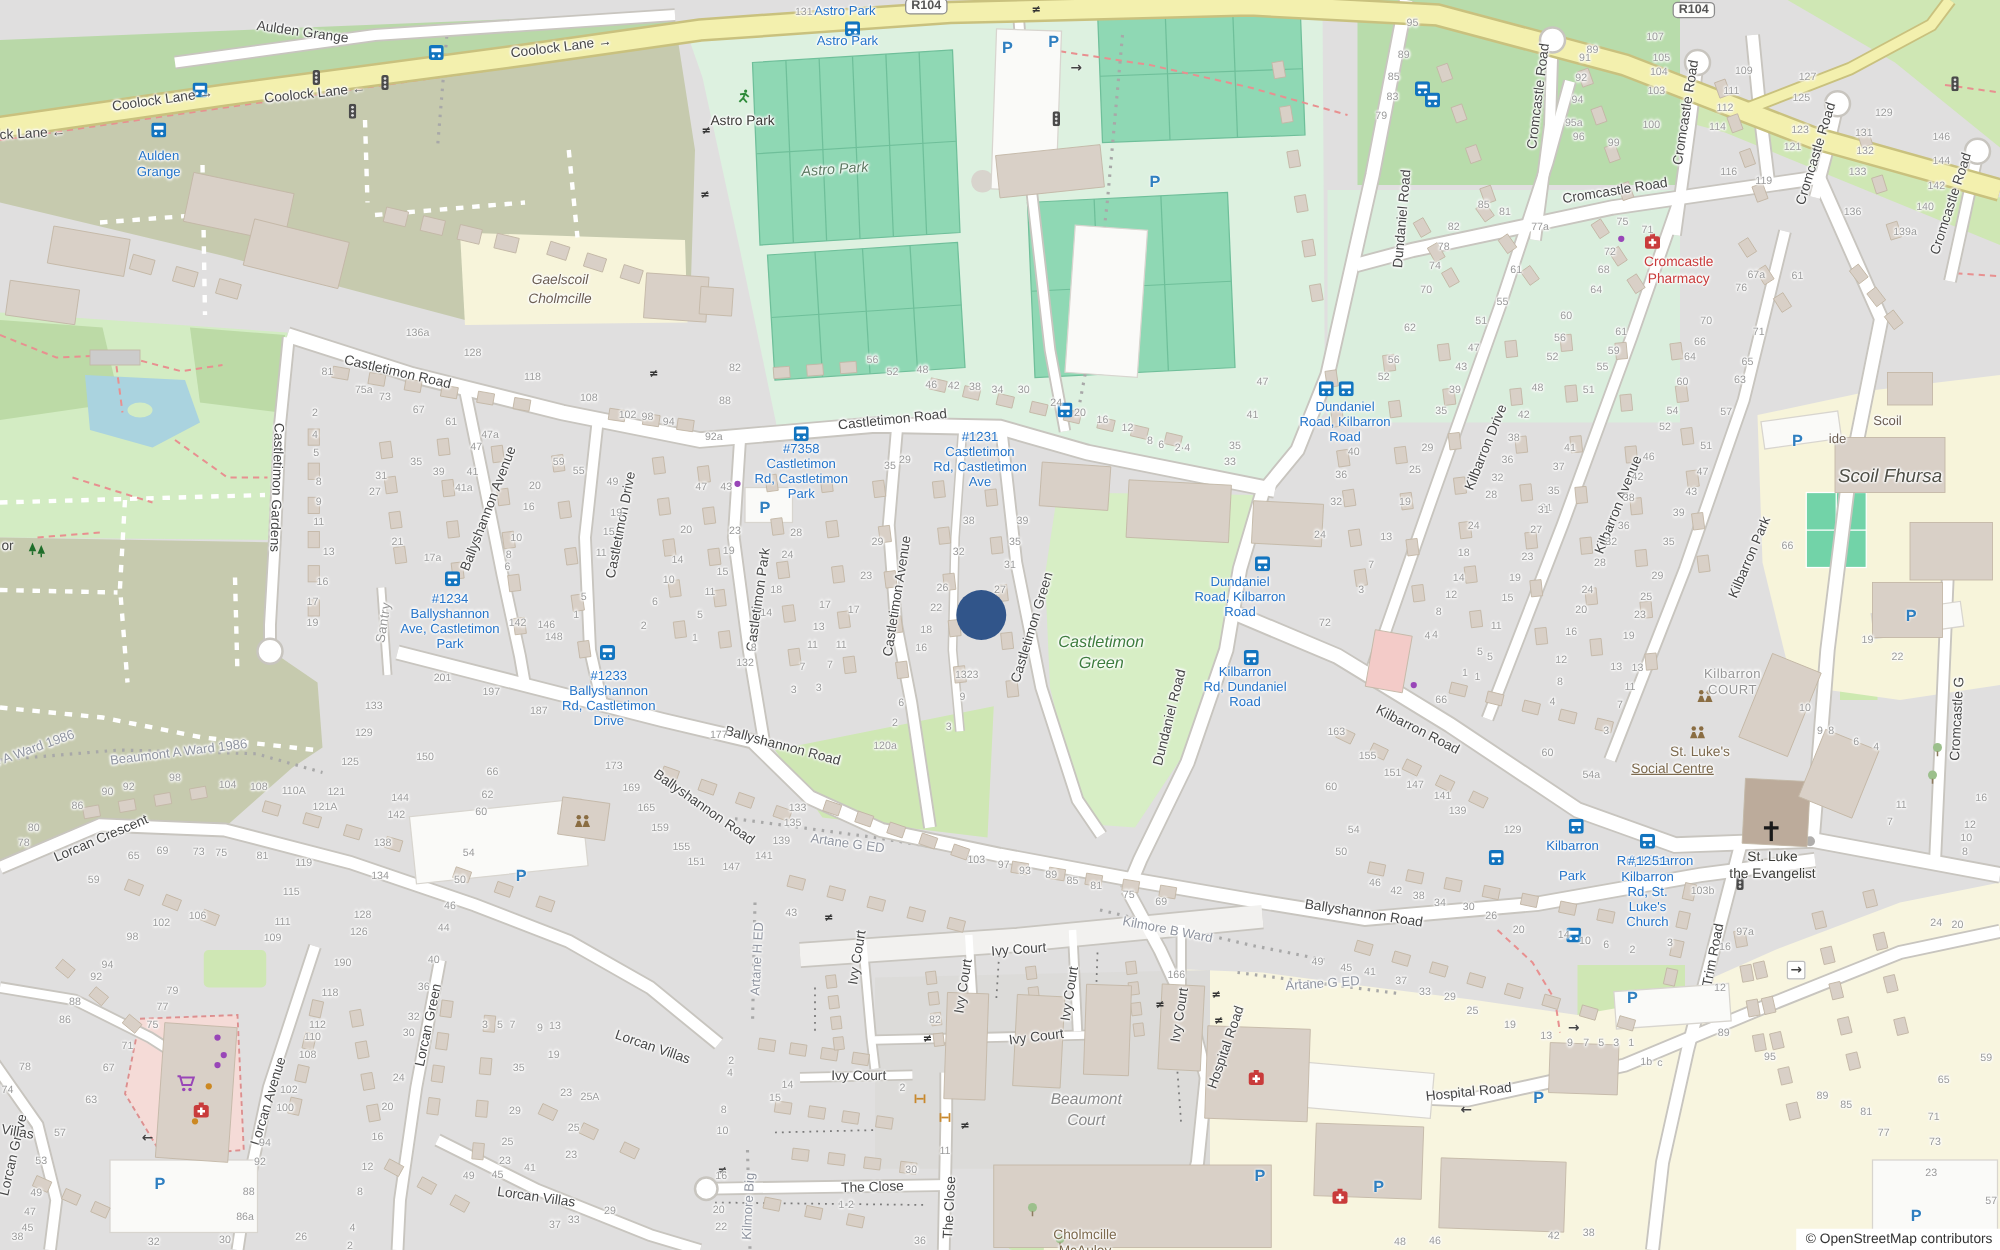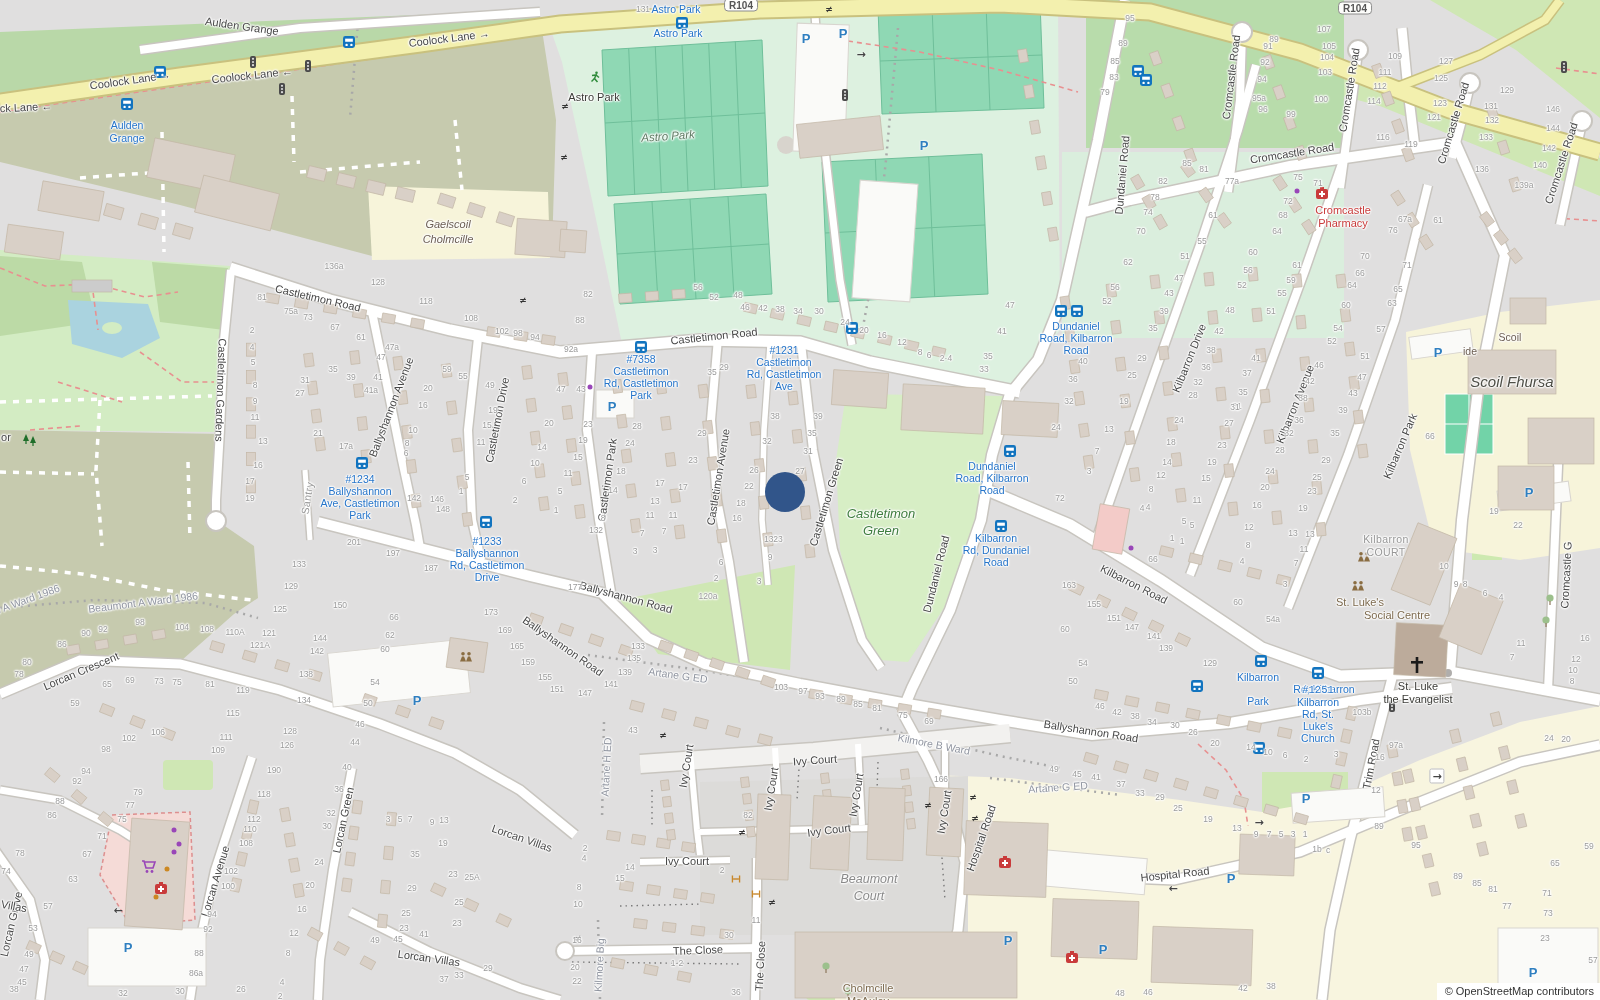--- a/index.html
+++ b/index.html
@@ -983,21 +983,21 @@
       <div class="lbl c-bd" style="left: 934px; top: 744px; --r: 11deg;">Kilmore B Ward</div>
       <div class="lbl c-bd" style="left: 678px; top: 675px; --r: 8deg;">Artane G ED</div>
       <div class="lbl c-bd" style="left: 1058px; top: 787px; --r: -4deg;">Artane G ED</div>
       <div class="lbl c-bd" style="left: 606px; top: 767px; --r: -87deg;">Artane H ED</div>
       <div class="lbl c-bd" style="left: 599px; top: 965px; --r: -87deg;">Kilmore Big</div>
       <div class="lbl c-bd" style="left: 143px; top: 602px; --r: -7deg;">Beaumont A Ward 1986</div>
       <div class="lbl c-bd" style="left: 27px; top: 599px; --r: -20deg;">e A Ward 1986</div>
       <div class="lbl c-red" style="left: 1322px; top: 210px; --r: 0deg;">Cromcastle</div>
       <div class="lbl c-red" style="left: 1322px; top: 223px; --r: 0deg;">Pharmacy</div>
       <div class="lbl c-br" style="left: 1360px; top: 602px; --r: 0deg;">St. Luke's</div>
-      <div class="lbl c-br" style="left: 1397px; top: 615px; --r: 0deg;">Social Centre</div>
+      <div class="lbl c-br" style="left: 1338px; top: 615px; text-decoration: underline; --r: 0deg;">Social Centre</div>
       <div class="lbl c-dk" style="left: 1418px; top: 686px; --r: 0deg;">St. Luke</div>
       <div class="lbl c-dk" style="left: 1418px; top: 699px; --r: 0deg;">the Evangelist</div>
       <div class="lbl c-br" style="left: 868px; top: 988px; --r: 0deg;">Cholmcille</div>
       <div class="lbl c-br" style="left: 868px; top: 1001px; --r: 0deg;">McAuley</div>
       <div class="lbl c-b" style="left: 127px; top: 125px; --r: 0deg;">Aulden</div>
       <div class="lbl c-b" style="left: 127px; top: 138px; --r: 0deg;">Grange</div>
       <div class="lbl c-b" style="left: 676px; top: 9px; --r: 0deg;">Astro Park</div>
       <div class="lbl c-b" style="left: 678px; top: 33px; --r: 0deg;">Astro Park</div>
       <div class="lbl c-b" style="left: 641px; top: 359px; --r: 0deg;">#7358</div>
       <div class="lbl c-b" style="left: 641px; top: 371px; --r: 0deg;">Castletimon</div>

